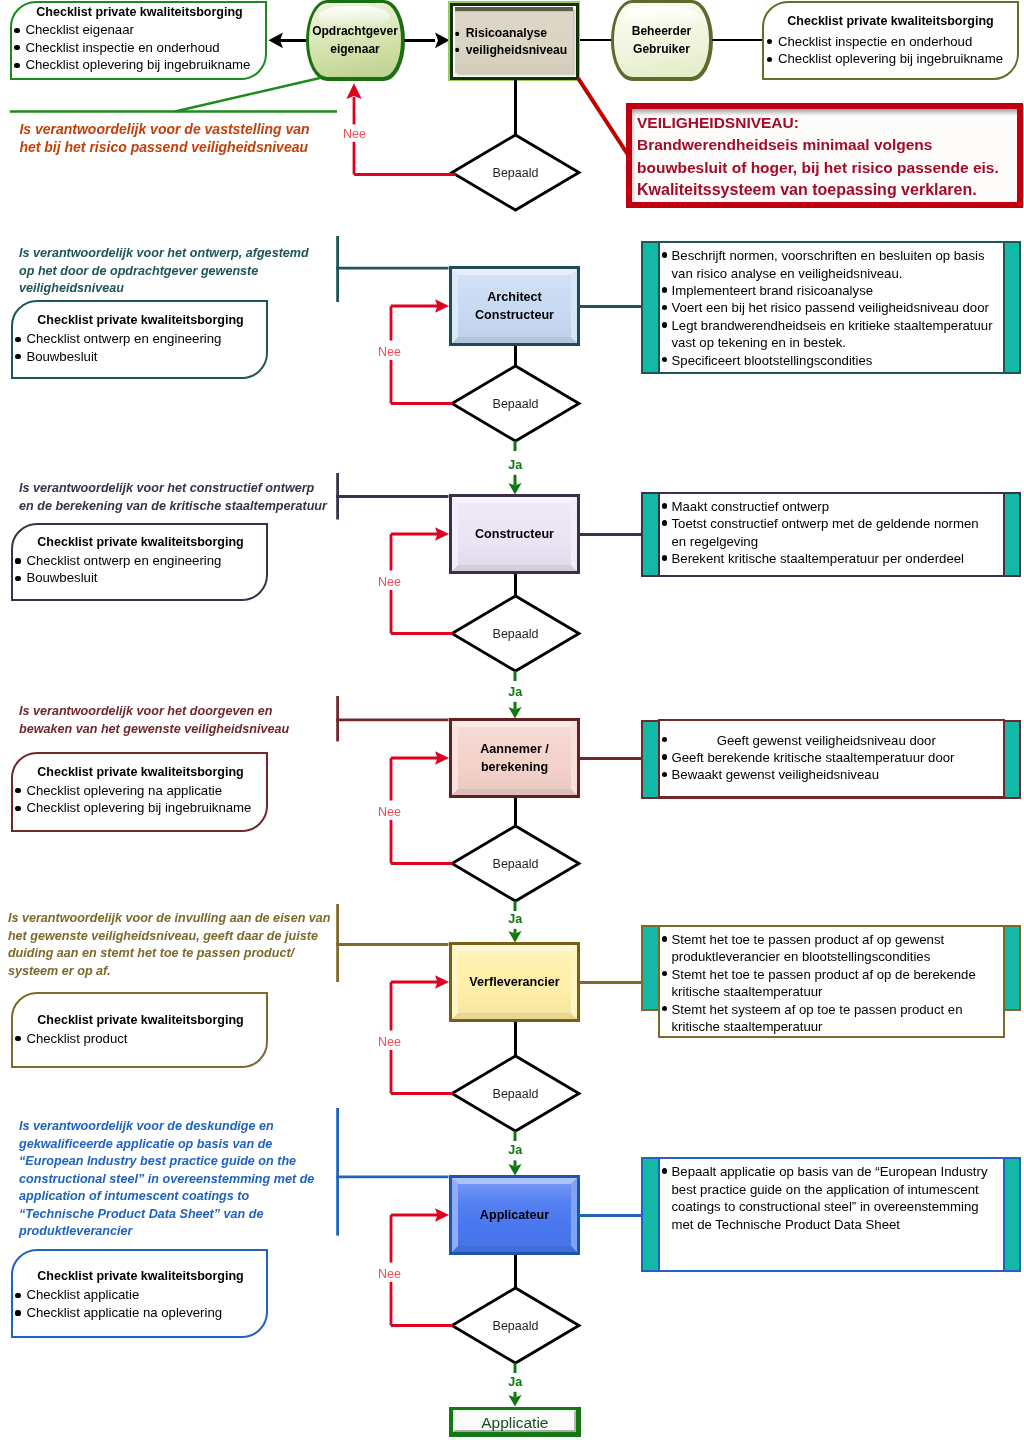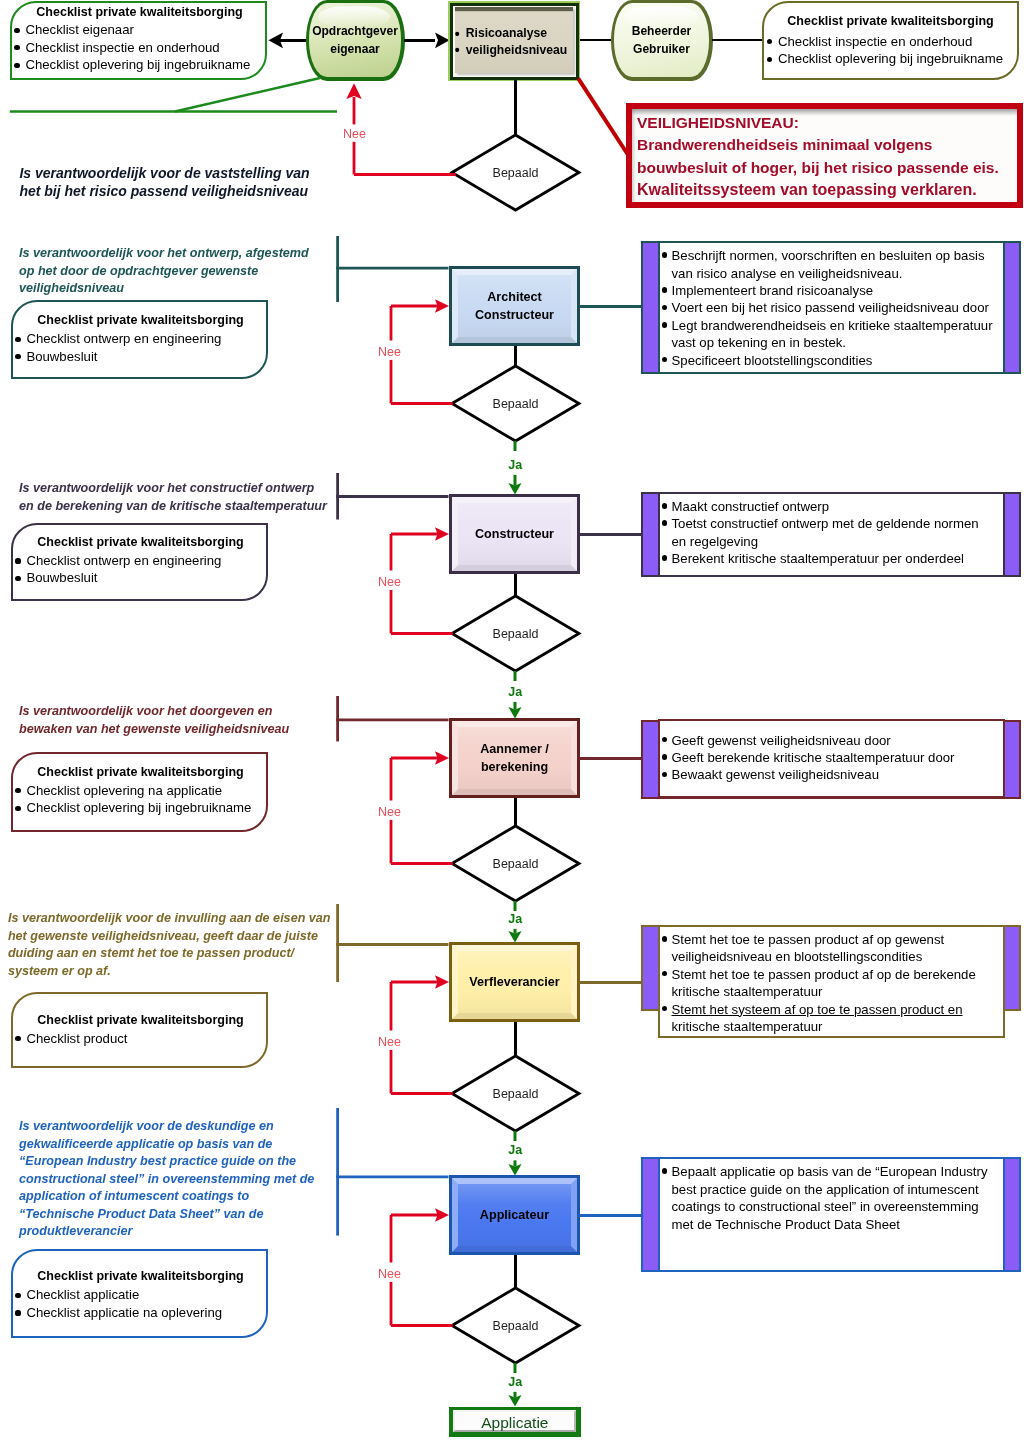--- a/index.html
+++ b/index.html
@@ -20,21 +20,21 @@
   
   .resp{position:absolute;font-style:italic;font-weight:bold;font-size:12.6px;line-height:17.5px;}
 
   
   .pbox{position:absolute;box-sizing:border-box;}
   .pbox .lbl{position:absolute;left:0;top:2px;right:0;bottom:0;z-index:5;
         display:flex;flex-direction:column;align-items:center;justify-content:center;
         text-align:center;font-weight:bold;font-size:12.6px;line-height:17.7px;}
 
   
-  .tasks{position:absolute;box-sizing:border-box;border-style:solid;border-width:2.2px;background:#8b5cf6;}
+  .tasks{position:absolute;box-sizing:border-box;border-style:solid;border-width:2.2px;background:#14b8a6;}
   .tasks .in{position:absolute;box-sizing:border-box;border-style:solid;border-width:2.2px;background:#fff;}
   .tasks ul{margin:0;padding:0;list-style:none;position:absolute;}
   .tasks li{font-size:13.2px;line-height:17.4px;padding-left:10.5px;position:relative;}
   .tasks li:before{content:"";position:absolute;left:0.8px;top:5.1px;width:5.6px;height:5.6px;border-radius:50%;background:#000;}
 
   .ln{position:absolute;}
   .lbl-ja{position:absolute;color:#0E7A0E;font-weight:bold;font-size:12.5px;line-height:14px;text-align:center;}
   .lbl-nee{position:absolute;color:#E8505A;font-size:12.5px;line-height:14px;text-align:center;}
 </style>
 </head>
@@ -113,21 +113,21 @@
     <ul style="position:absolute;left:2.8px;top:29.5px;">
       <li>Checklist inspectie en onderhoud</li>
       <li>Checklist oplevering bij ingebruikname</li>
     </ul>
   </div>
 
   <svg class="abs" style="left:0;top:60px;width:360px;height:70px;">
     <path d="M 9.8 51.5 L 337 51.5" stroke="#1C8A1C" stroke-width="2.6" fill="none"></path>
     <path d="M 175 51.5 L 320 18" stroke="#1C8A1C" stroke-width="2.6" fill="none"></path>
   </svg>
-  <div class="resp" style="left:19.4px;top:120px;width:340px;color:#0f172a;font-size:14px;line-height:18.4px;margin-top:44px;">
+  <div class="resp" style="left:19.4px;top:120px;width:340px;color:#c2410c;font-size:14px;line-height:18.4px;">
     <div>Is verantwoordelijk voor de vaststelling van</div>
     <div>het bij het risico passend veiligheidsniveau</div>
   </div>
 
   <svg class="abs" style="left:570px;top:70px;width:70px;height:95px;">
     <path d="M 8.2 8.3 L 57.8 84.5" stroke="#C00000" stroke-width="4" fill="none"></path>
   </svg>
   <div class="abs" style="left:626px;top:103px;width:397px;height:105px;background:#C00010;">
     <div class="abs" style="left:6px;top:6px;width:385px;height:93px;background:#FDFCFA;"></div>
     <div class="abs" style="left:6px;top:6px;width:385px;height:93px;
@@ -316,21 +316,21 @@
       <path d="M 70 12 L 56 5.2 L 58.5 12 L 56 18.8 Z" fill="#E00020"></path>
       <path d="M 12 12 L 12 54.5" stroke="#E00020" stroke-width="2.8" fill="none"></path>
       <path d="M 12 73.9 L 12 117.5" stroke="#E00020" stroke-width="2.8" fill="none"></path>
       <path d="M 12 117.5 L 73.70000000000005 117.5" stroke="#E00020" stroke-width="2.8" fill="none"></path>
       </svg>
       <div class="lbl-nee" style="left:373.5px;top:805px;width:32px;">Nee</div>
       <div class="tasks" style="left:641px;top:719.6px;width:380px;height:79px;border-color:#71272C;">
       <div class="in" style="left:15px;top:-2.2px;width:347px;height:79px;border-color:#71272C;"></div>
       <ul style="left:18px;top:10px;width:320px;">
           <li>
-            <span style="display:block;white-space:nowrap;">Geeft gewenst veiligheidsniveau door</span>
+            <span style="display:block;white-space:nowrap;text-align:center;">Geeft gewenst veiligheidsniveau door</span>
           </li>
           <li>
             <span style="display:block;white-space:nowrap;">Geeft berekende kritische staaltemperatuur door</span>
           </li>
           <li>
             <span style="display:block;white-space:nowrap;">Bewaakt gewenst veiligheidsniveau</span>
           </li>
         </ul>
       </div>
       <div class="ln" style="left:579px;top:757px;width:63px;height:2.6px;background:#71272C;"></div>
@@ -380,28 +380,28 @@
       <path d="M 12 12 L 12 60.5" stroke="#E00020" stroke-width="2.8" fill="none"></path>
       <path d="M 12 79.9 L 12 123.5" stroke="#E00020" stroke-width="2.8" fill="none"></path>
       <path d="M 12 123.5 L 73.70000000000005 123.5" stroke="#E00020" stroke-width="2.8" fill="none"></path>
       </svg>
       <div class="lbl-nee" style="left:373.5px;top:1035px;width:32px;">Nee</div>
       <div class="tasks" style="left:641px;top:925.4px;width:380px;height:86px;border-color:#7D6A2A;">
       <div class="in" style="left:15px;top:-2.2px;width:347px;height:113px;border-color:#7D6A2A;"></div>
       <ul style="left:18px;top:3.5px;width:320px;">
           <li>
             <span style="display:block;white-space:nowrap;">Stemt het toe te passen product af op gewenst</span>
-            <span style="display:block;white-space:nowrap;">veiligheidsniveau en blootstellingscondities</span>
+            <span style="display:block;white-space:nowrap;">produktleverancier en blootstellingscondities</span>
           </li>
           <li>
             <span style="display:block;white-space:nowrap;">Stemt het toe te passen product af op de berekende</span>
             <span style="display:block;white-space:nowrap;">kritische staaltemperatuur</span>
           </li>
           <li>
-            <span style="display:block;white-space:nowrap;text-decoration:underline;">Stemt het systeem af op toe te passen product en</span>
+            <span style="display:block;white-space:nowrap;">Stemt het systeem af op toe te passen product en</span>
             <span style="display:block;white-space:nowrap;">kritische staaltemperatuur</span>
           </li>
         </ul>
       </div>
       <div class="ln" style="left:579px;top:981px;width:63px;height:2.6px;background:#7D6A2A;"></div>
       <svg class="abs" style="left:506.20000000000005px;top:1130.5px;width:18px;height:45.5px;">
       <path d="M 9 0 L 9 10" stroke="#0E7A0E" stroke-width="3" fill="none"></path>
       <path d="M 9 29.34999999999991 L 9 35.5" stroke="#0E7A0E" stroke-width="3" fill="none"></path>
       <path d="M 9 44.5 L 2.4 33 L 9 35.5 L 15.6 33 Z" fill="#0E7A0E"></path>
       </svg>

